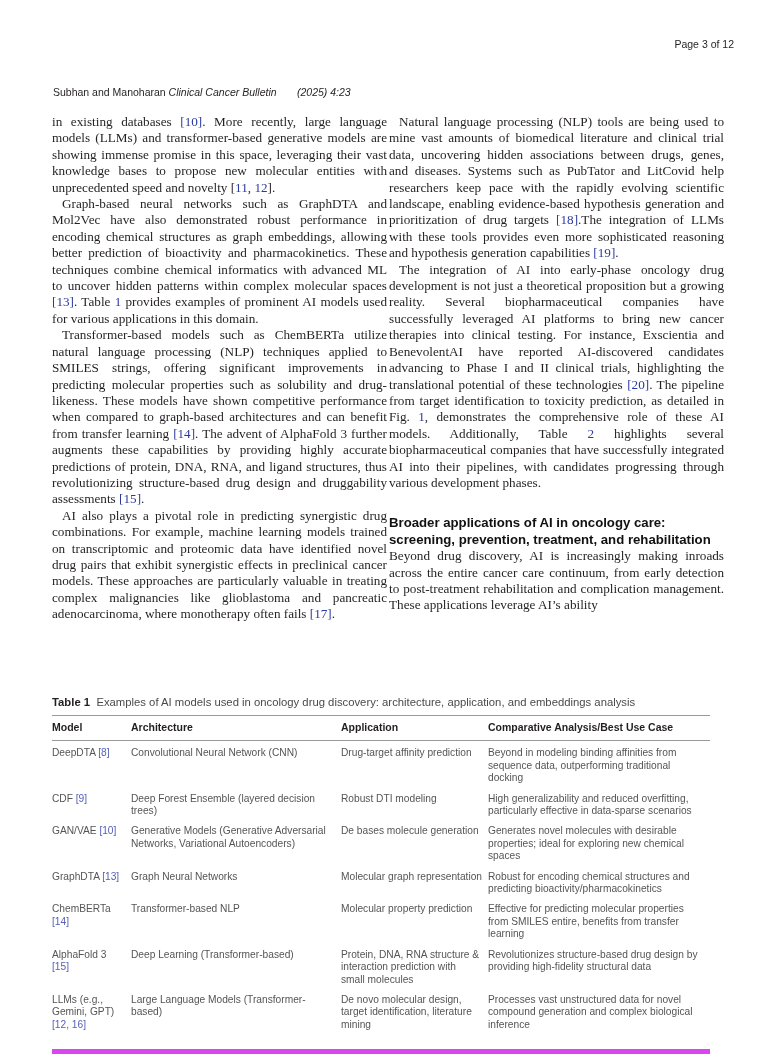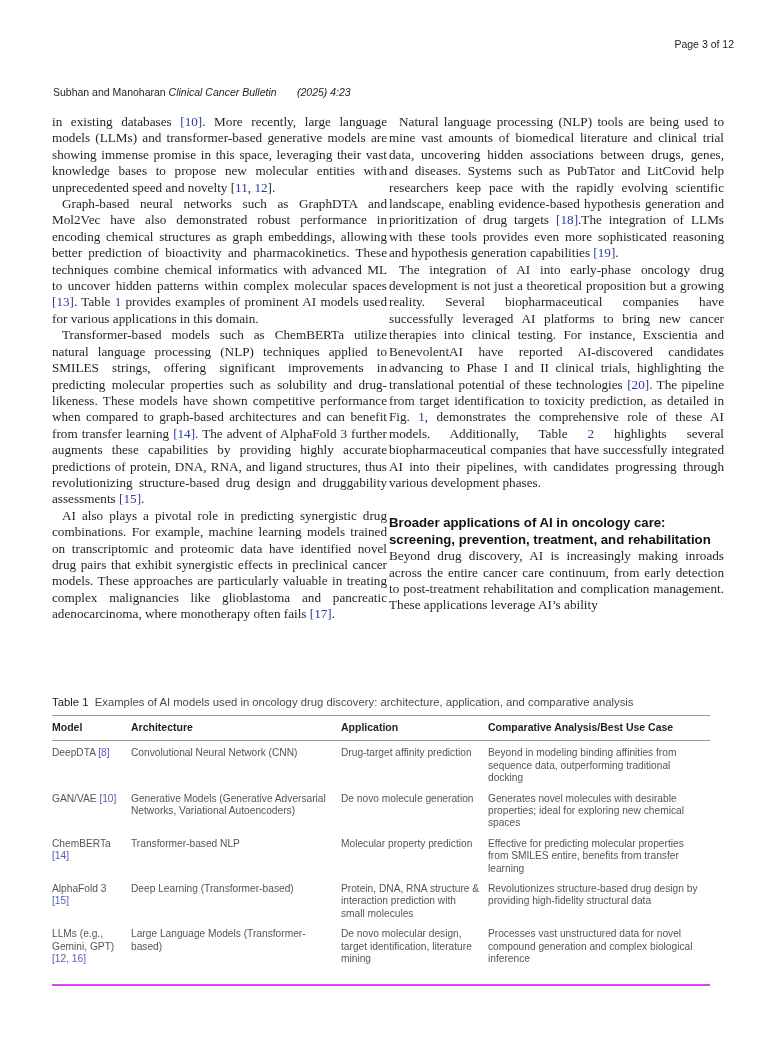--- a/index.html
+++ b/index.html
@@ -10,26 +10,26 @@
   .header i { font-style: italic; }
   .col { position: absolute; top: 114px; width: 335px; font-family: "Liberation Serif", serif; font-size: 13.2px; line-height: 16.4px; text-align: justify; hyphens: manual; }
   .col-left { left: 52px; }
   .col-right { left: 389px; }
   .col p { margin: 0; text-indent: 10px; }
   .col p.noindent { text-indent: 0; }
   .ref { color: #2b3aa0; }
   .section-heading { font-family: "Liberation Sans", sans-serif; font-weight: bold; font-size: 13.2px; line-height: 16.4px; margin: 24px 0 0 0; text-align: left; color: #111; }
   .table-wrap { position: absolute; top: 696px; left: 52px; width: 658px; font-family: "Liberation Sans", sans-serif; }
   .table-caption { font-size: 11.3px; color: #4a4a4a; margin-bottom: 7px; }
-  .table-caption b { color: #231f20; font-weight: normal; }
+  .table-caption b { color: #231f20; font-weight: bold; }
   table { width: 658px; border-collapse: collapse; font-size: 10.2px; line-height: 12.4px; color: #555; }
   thead th { text-align: left; font-weight: bold; color: #231f20; font-size: 10.5px; padding: 5px 0 7px 0; border-top: 1px solid #9a9a9a; border-bottom: 1px solid #9a9a9a; margin-top: 24px; }
   tbody td { vertical-align: top; padding: 4px 6px 4px 0; }
   tbody tr:first-child td { padding-top: 6px; }
-  tbody tr:last-child td { border-bottom: 2px solid #d946ef; padding-bottom: 18px; }
+  tbody tr:last-child td { border-bottom: 5px solid #d946ef; padding-bottom: 18px; }
   .c1 { width: 79px; } .c2 { width: 210px; } .c3 { width: 147px; }
   .tref { color: #5560b8; }
 </style>
 </head>
 <body>
 
 <div class="header">
   <span class="left"><span>Subhan and Manoharan</span> <i>Clinical Cancer Bulletin</i> &nbsp;&nbsp;&nbsp;&nbsp;&nbsp;&nbsp;<i>(2025) 4:23</i></span>
   <span class="right">Page 3 of 12</span>
 </div>
@@ -42,42 +42,54 @@
 </div>
 
 <div class="col col-right">
   <p><span>Natural language processing (NLP) tools are being used to mine vast amounts of biomedical literature and clini­cal trial data, uncovering hidden associations between drugs, genes, and diseases. Systems such as PubTator and LitCovid help researchers keep pace with the rapidly evolving scientific landscape, enabling evidence-based hypothesis generation and prioritization of drug targets </span><span class="ref">[18]</span><span>.The integration of LLMs with these tools provides even more sophisticated reasoning and hypothesis gen­eration capabilities </span><span class="ref">[19]</span><span>.</span></p>
   <p><span>The integration of AI into early-phase oncology drug development is not just a theoretical proposition but a growing reality. Several biopharmaceutical companies have successfully leveraged AI platforms to bring new cancer therapies into clinical testing. For instance, Exsci­entia and BenevolentAI have reported AI-discovered candidates advancing to Phase I and II clinical trials, highlighting the translational potential of these technolo­gies </span><span class="ref">[20]</span><span>. The pipeline from target identification to tox­icity prediction, as detailed in Fig. </span><span class="ref">1</span><span>, demonstrates the comprehensive role of these AI models. Additionally, Table </span><span class="ref">2</span><span> highlights several biopharmaceutical companies that have successfully integrated AI into their pipelines, with candidates progressing through various develop­ment phases.</span></p>
   <h2 class="section-heading">Broader applications of AI in oncology care: screening, prevention, treatment, and rehabilitation</h2>
   <p class="noindent">Beyond drug discovery, AI is increasingly making inroads across the entire cancer care continuum, from early detection to post-treatment rehabilitation and complica­tion management. These applications leverage AI’s ability</p>
 </div>
 
 <div class="table-wrap">
-  <div class="table-caption"><b>Table 1</b>&nbsp; <span>Examples of AI models used in oncology drug discovery: architecture, application, and comparative analysis</span></div>
+  <div class="table-caption"><b>Table 1</b>&nbsp; <span>Examples of AI models used in oncology drug discovery: architecture, application, and embeddings analysis</span></div>
   <table>
     <thead>
       <tr>
         <th class="c1">Model</th>
         <th class="c2">Architecture</th>
         <th class="c3">Application</th>
         <th>Comparative Analysis/Best Use Case</th>
       </tr>
     </thead>
     <tbody id="tbody">
         <tr>
           <td><span>DeepDTA </span><span class="tref">[8]</span></td>
           <td>Convolutional Neural Network (CNN)</td>
           <td>Drug-target affinity prediction</td>
           <td>Beyond in modeling binding affinities from sequence data, outperforming traditional docking</td>
         </tr>
         <tr>
+          <td><span>CDF </span><span class="tref">[9]</span></td>
+          <td>Deep Forest Ensemble (layered decision trees)</td>
+          <td>Robust DTI modeling</td>
+          <td>High generalizability and reduced overfitting, particularly effective in data-sparse scenarios</td>
+        </tr>
+        <tr>
           <td><span>GAN/VAE </span><span class="tref">[10]</span></td>
           <td>Generative Models (Generative Adversarial Networks, Variational Autoencoders)</td>
-          <td>De novo molecule generation</td>
+          <td>De bases molecule generation</td>
           <td>Generates novel molecules with desirable proper­ties; ideal for exploring new chemical spaces</td>
+        </tr>
+        <tr>
+          <td><span>GraphDTA </span><span class="tref">[13]</span></td>
+          <td>Graph Neural Networks</td>
+          <td>Molecular graph representation</td>
+          <td>Robust for encoding chemical structures and pre­dicting bioactivity/pharmacokinetics</td>
         </tr>
         <tr>
           <td><span>ChemBERTa </span><span class="tref">[14]</span></td>
           <td>Transformer-based NLP</td>
           <td>Molecular property prediction</td>
           <td>Effective for predicting molecular properties from SMILES entire, benefits from transfer learning</td>
         </tr>
         <tr>
           <td><span>AlphaFold 3 </span><span class="tref">[15]</span></td>
           <td>Deep Learning (Transformer-based)</td>

